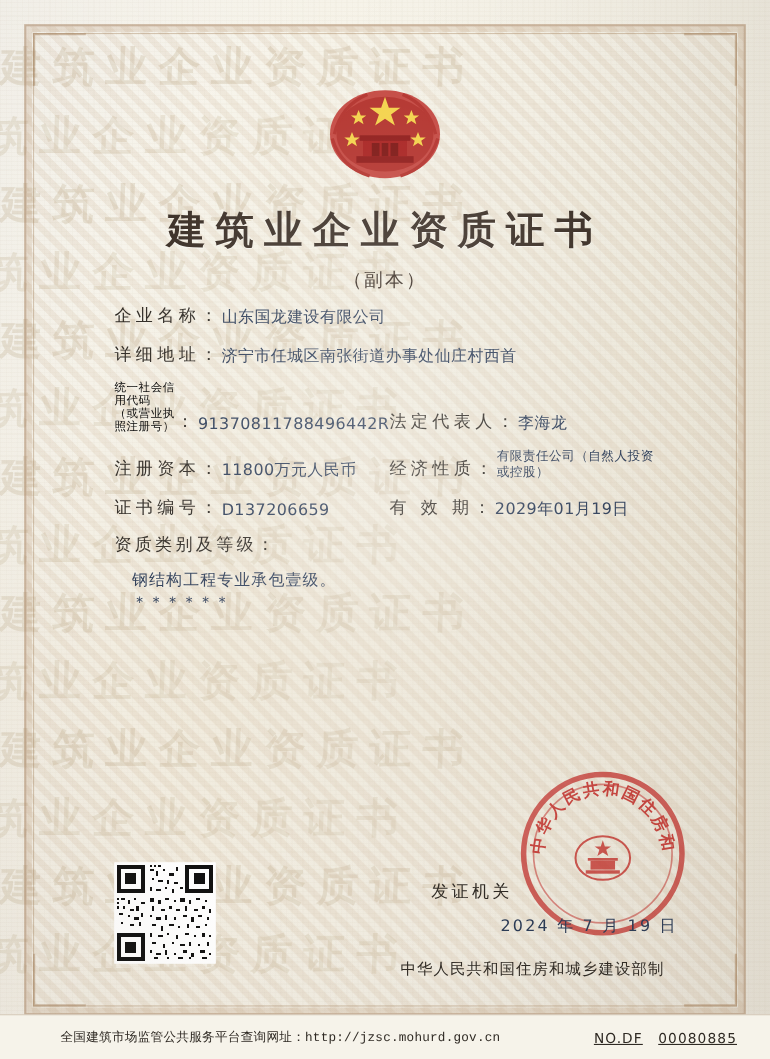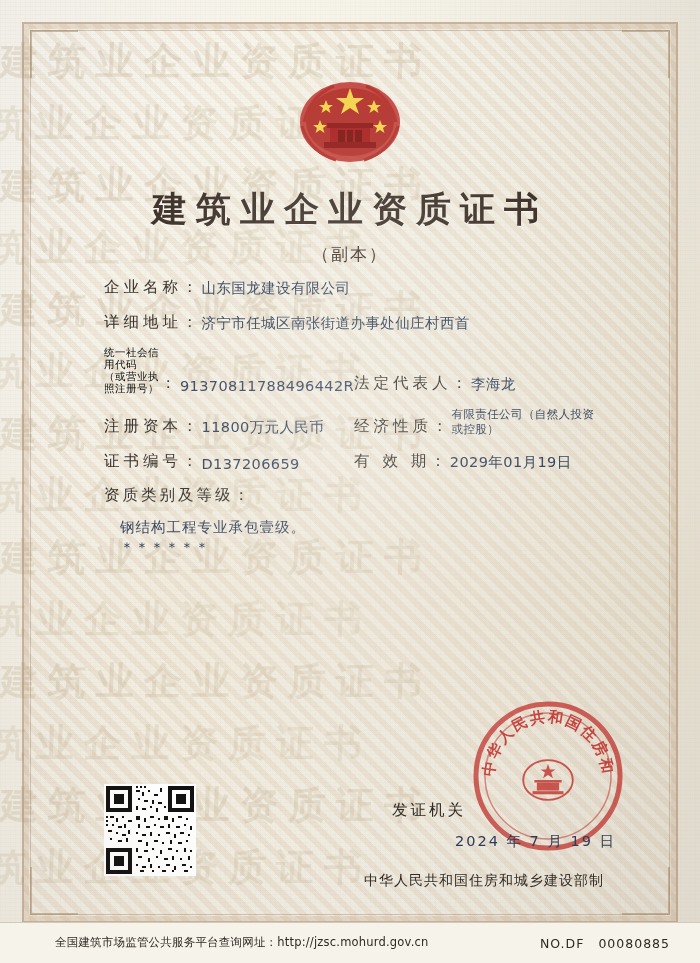--- a/index.html
+++ b/index.html
@@ -249,28 +249,30 @@
     background: #f6f3ea;
     border-top: 1px solid rgba(150,120,90,0.35);
   }
   .bottom-note {
     position: absolute;
     left: 55px;
     bottom: 13px;
     font-size: 11.5px;
     color: #2f2a24;
     letter-spacing: 0.2px;
+    font-family: Liberation Mono, monospace;
   }
   .bottom-no {
     position: absolute;
     right: 30px;
     bottom: 12px;
     font-size: 12.5px;
     color: #2f2a24;
     letter-spacing: 1px;
+    text-decoration: underline;
   }
   .bottom-no .nodf { margin-right: 14px; }
 </style>
 </head>
 <body>
 
 <div class="page">
 
   <div class="paper-bg"></div>
   <div class="paper-noise"></div>

